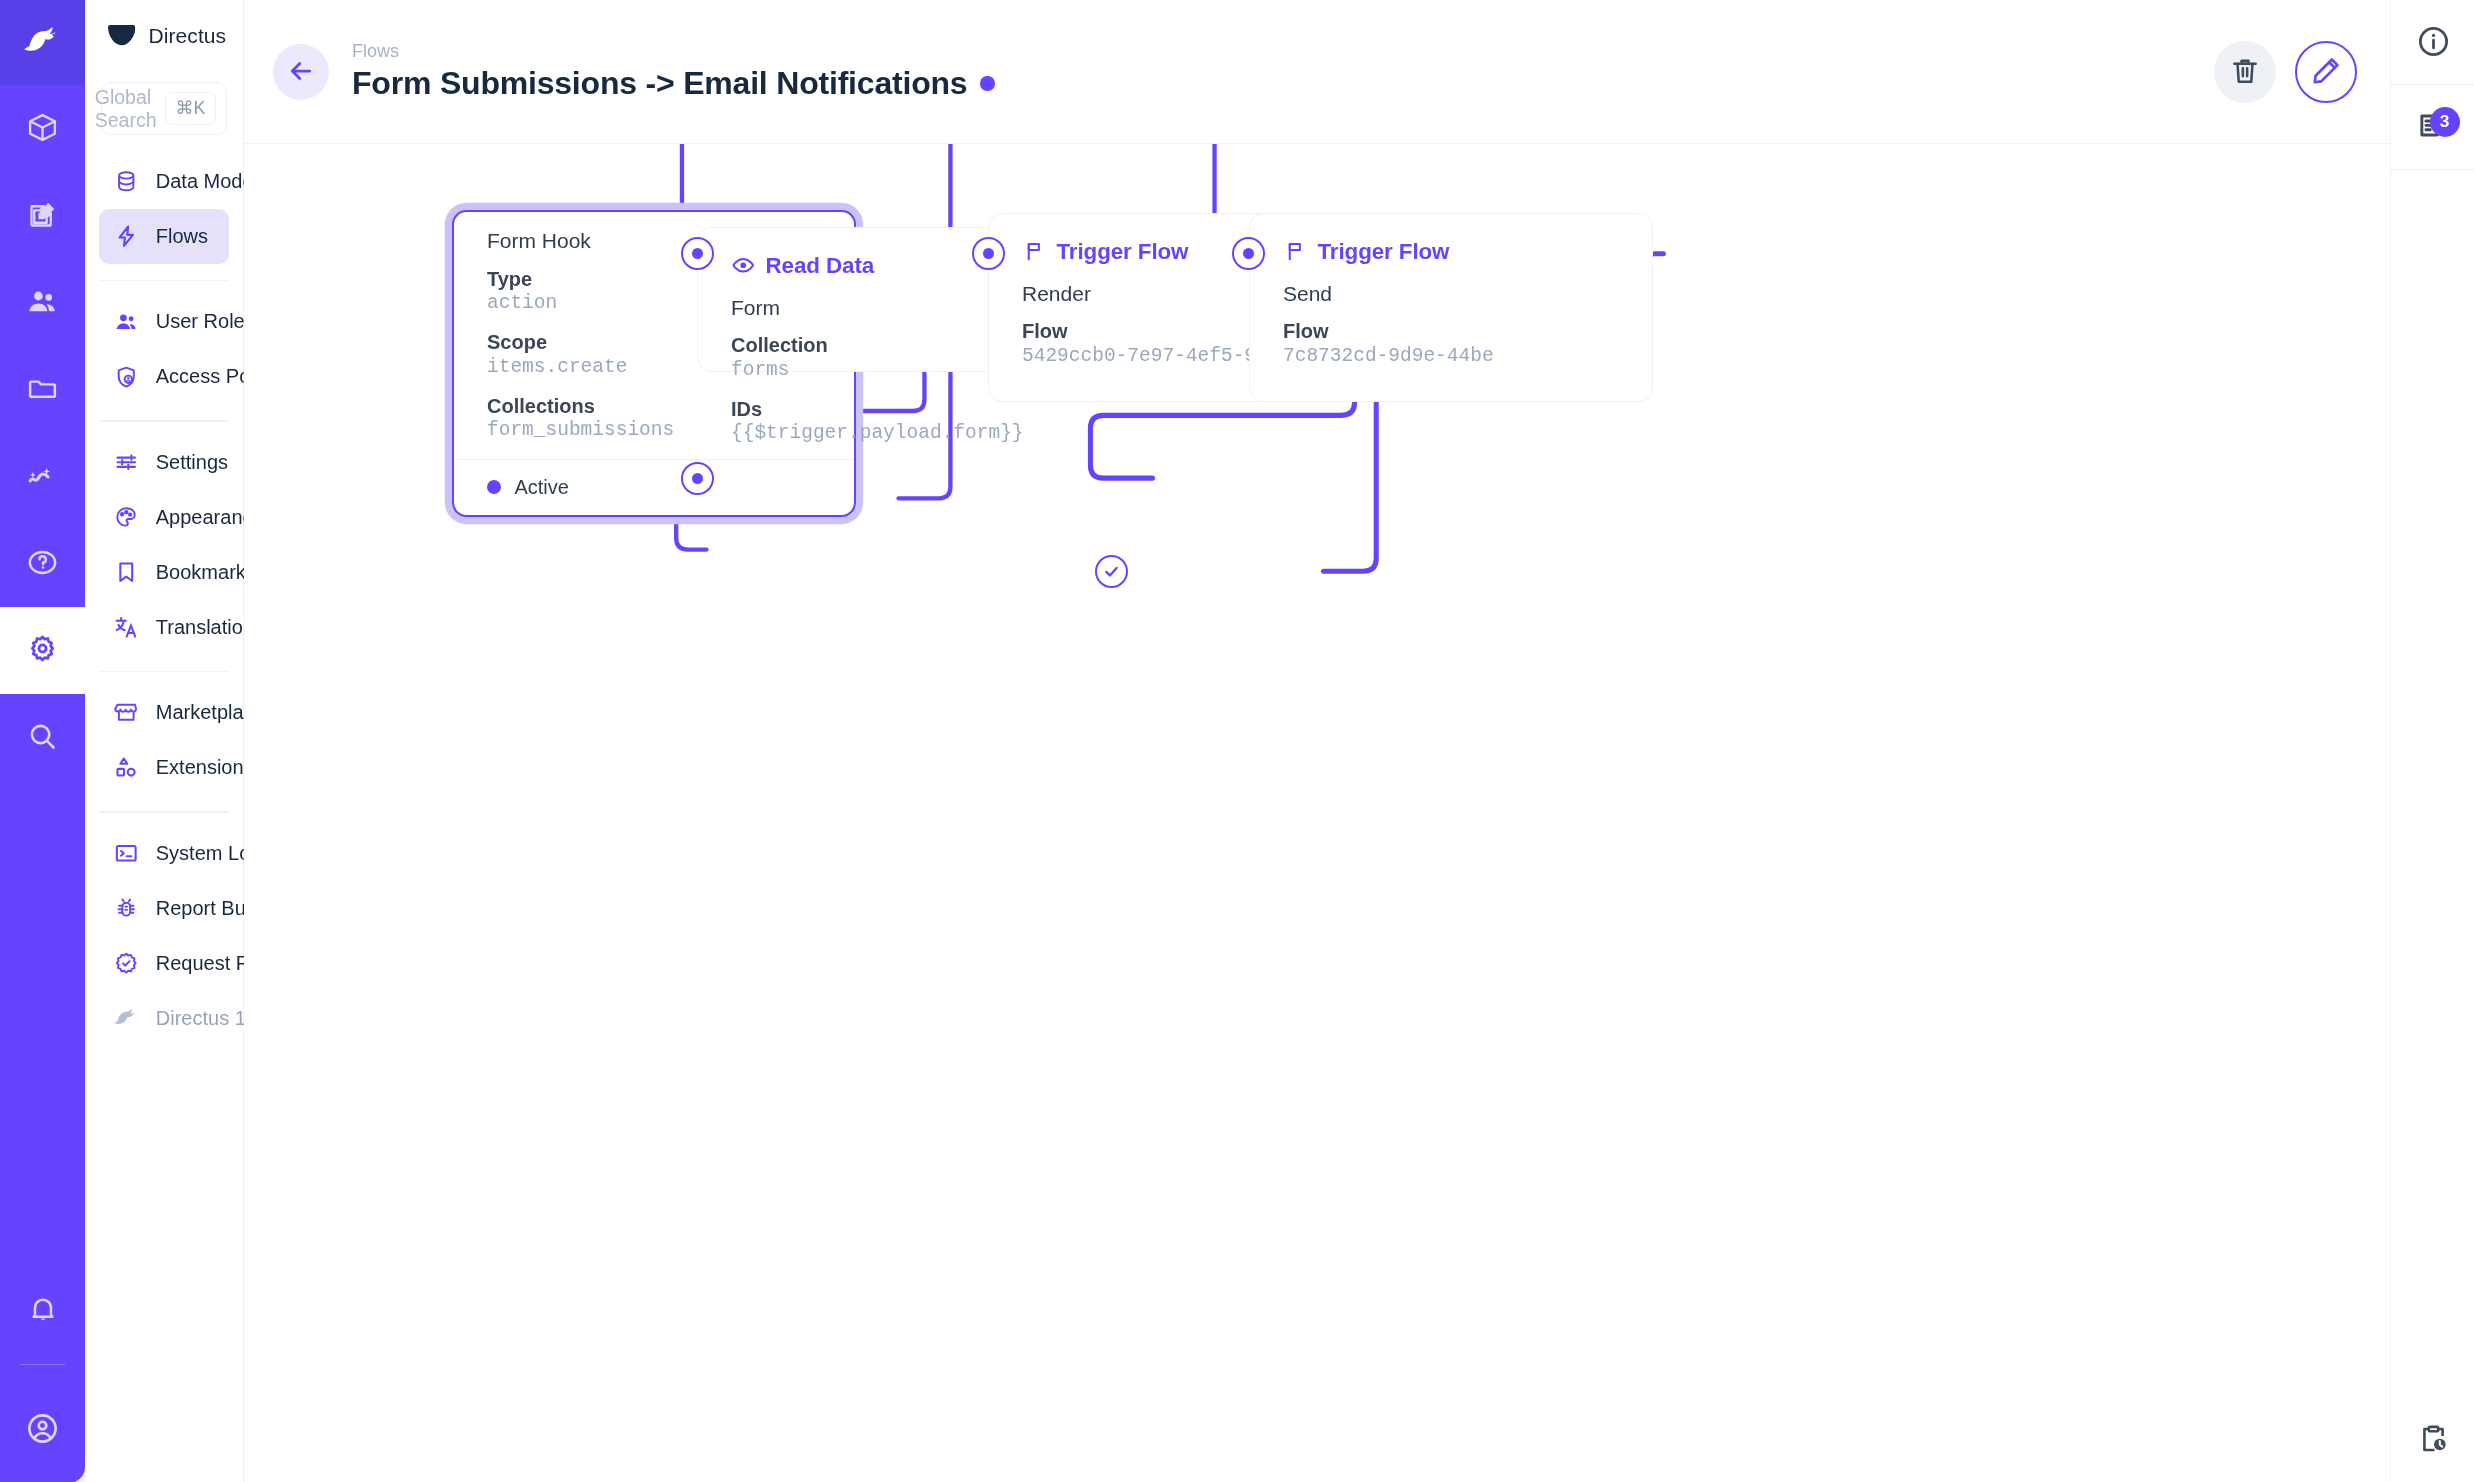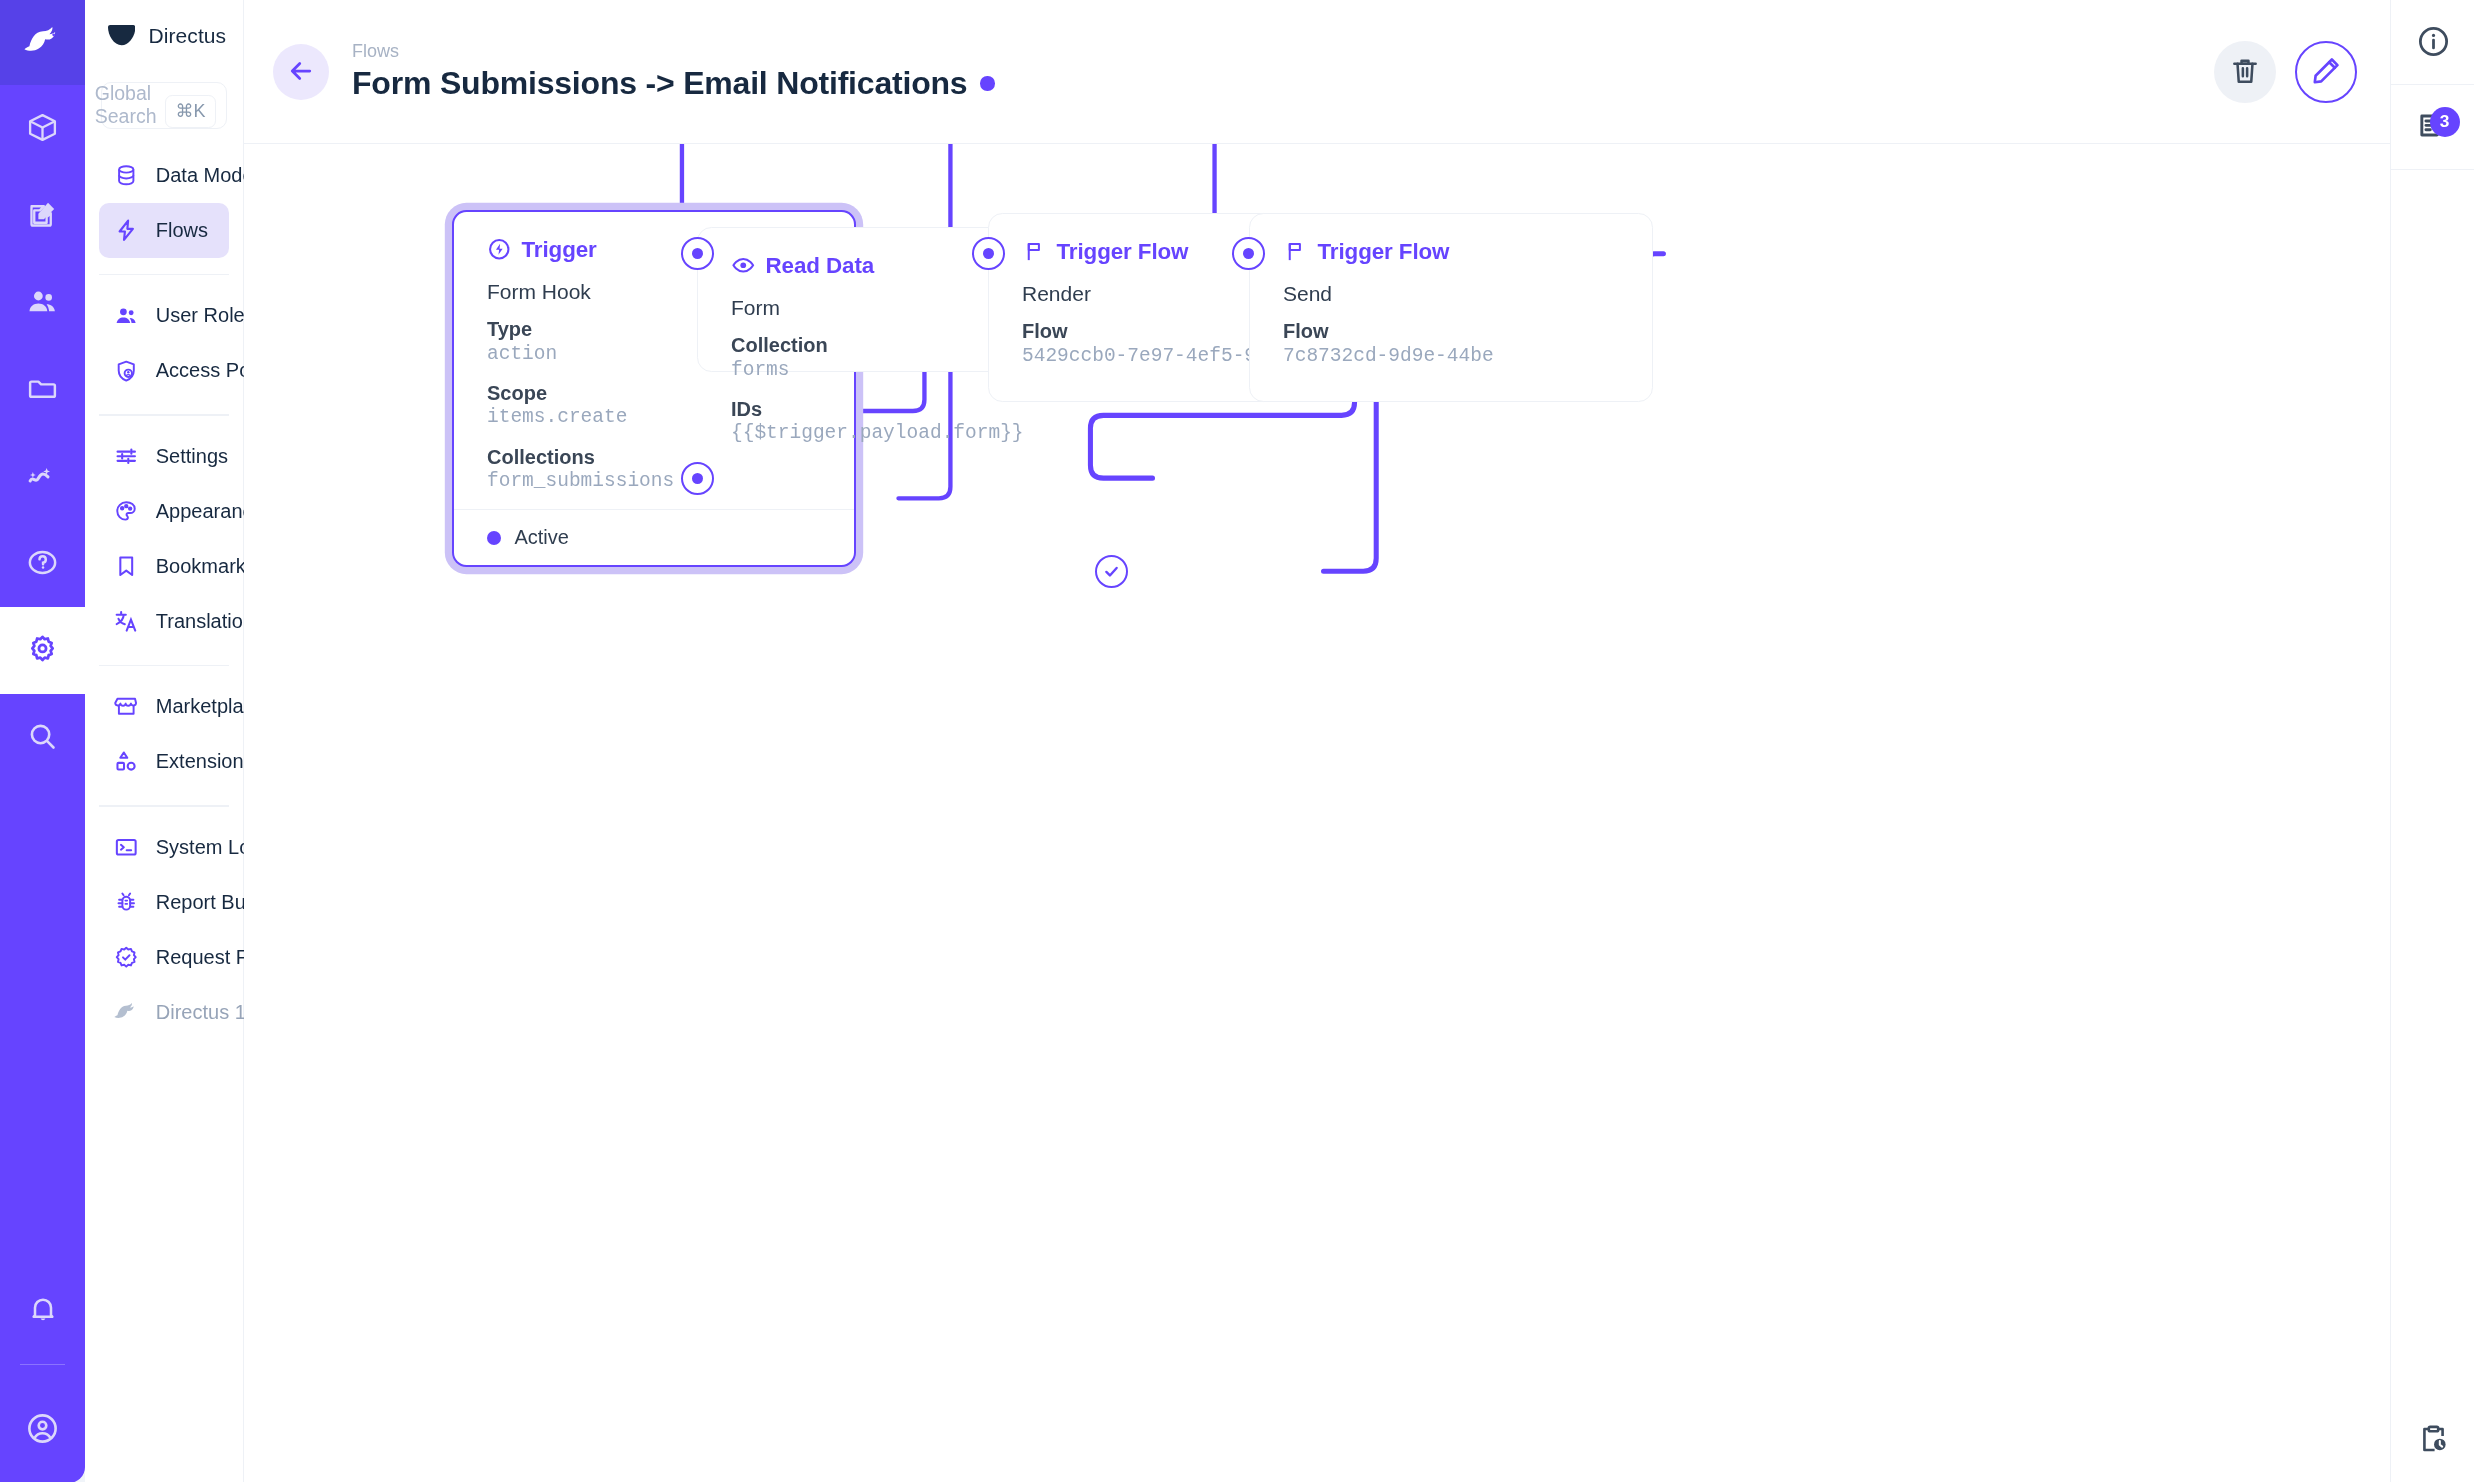--- a/index.html
+++ b/index.html
@@ -45,22 +45,22 @@
   }
   .brand {
     height: 72px; display: flex; align-items: center;
     padding-left: 23px; gap: 13px;
   }
   .brand-mark { width: 27.4px; height: 27.4px; display:flex; align-items:center; justify-content:center; }
   .brand-name { font-size: 21px; color: #172940; font-weight: 500; letter-spacing: 0.1px; }
 
   .search-wrap { padding: 10px 16px 0 16px; }
   .search-box {
-    height: 47px; border: 1.4px solid #eef1f6; border-radius: 10px;
-    display: flex; align-items: flex-end; justify-content: flex-end;
+    height: 53px; border: 1.4px solid #eef1f6; border-radius: 10px;
+    display: flex; align-items: center; justify-content: flex-end;
     padding-right: 10px; gap: 8.7px; background: #fff;
   }
   .search-ph { font-size: 19.5px; color: #aeb9cc; }
   .kbd {
     border: 1.4px solid #eef1f6; border-radius: 7.2px;
     font-size: 18px; color: #8798ad; padding: 3.6px 9.4px 5px 9.4px;
   }
 
   .nav-group { padding: 19px 14.4px 0 14.4px; }
   .nav-sep { height: 1.4px; background: #eef1f6; margin: 16px 14.4px 0 14.4px; }
@@ -503,29 +503,20 @@
 
           <path d="M1495,281 H1520 Q1538,281 1538,299 V358 Q1538,376 1520,376 H1190 Q1172,376 1172,394 V445 Q1172,463 1190,463 H1258"></path>
 
           <path d="M1495,592 H1550 Q1568,592 1568,574 V170 Q1568,152 1586,152 H1632"></path>
 
           <path d="M1897,281 H1918 Q1936,281 1936,263 V170 Q1936,152 1954,152 H1966"></path>
         </g>
       </svg>
 
       <div class="node trigger" style="left:208px; top:66px;">
-        <div class="node-head">
-          <span class="hico">
-            <svg width="24.5" height="24.5" viewBox="0 0 24 24" fill="none" stroke="currentColor" stroke-width="2" stroke-linejoin="round">
-              <circle cx="12" cy="12" r="9"></circle>
-                <path d="M12.8 6.6 8.8 12.4h3.1l-.7 5 4.1-5.8h-3z" fill="currentColor" stroke="none"></path>
-            </svg>
-          </span>
-          <span>Trigger</span>
-        </div>
         <div class="node-body">
           <div class="op-name">Form Hook</div>
           <div class="fld-k">Type</div>
           <div class="fld-v">action</div>
           <div class="fld-k">Scope</div>
           <div class="fld-v">items.create</div>
           <div class="fld-k">Collections</div>
           <div class="fld-v">form_submissions</div>
         </div>
         <div class="node-foot">

